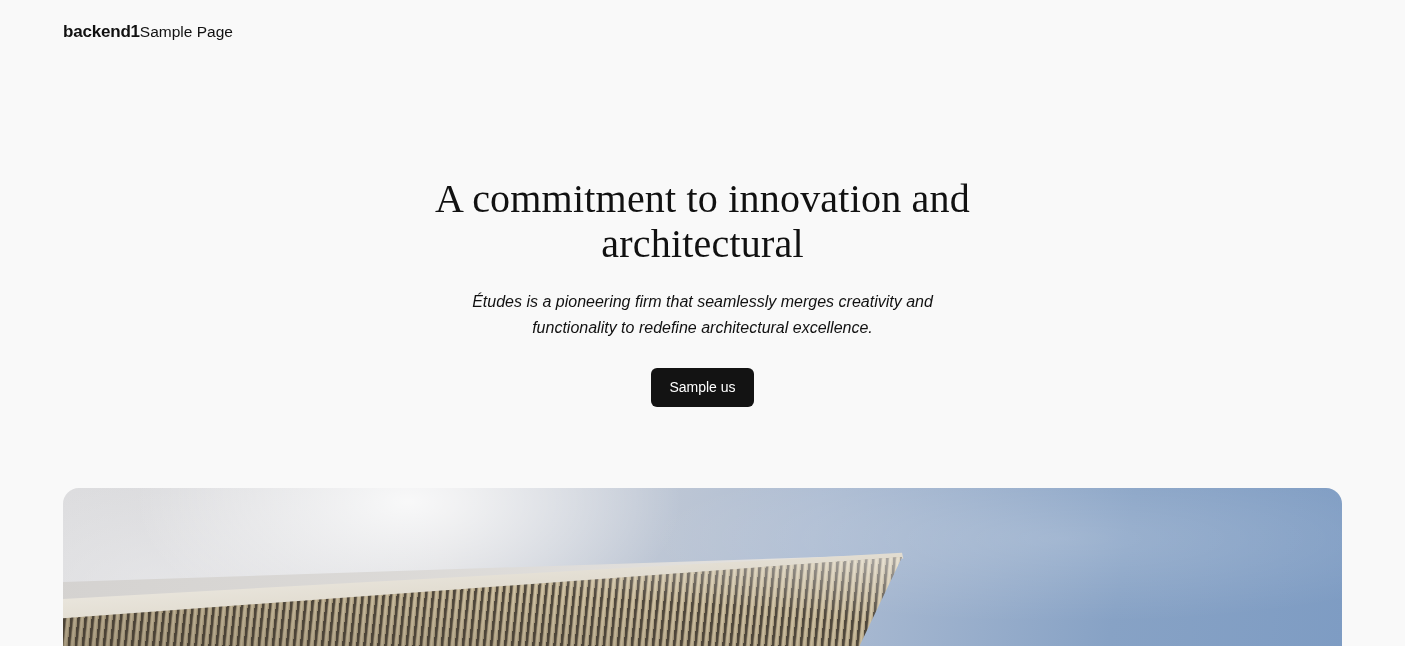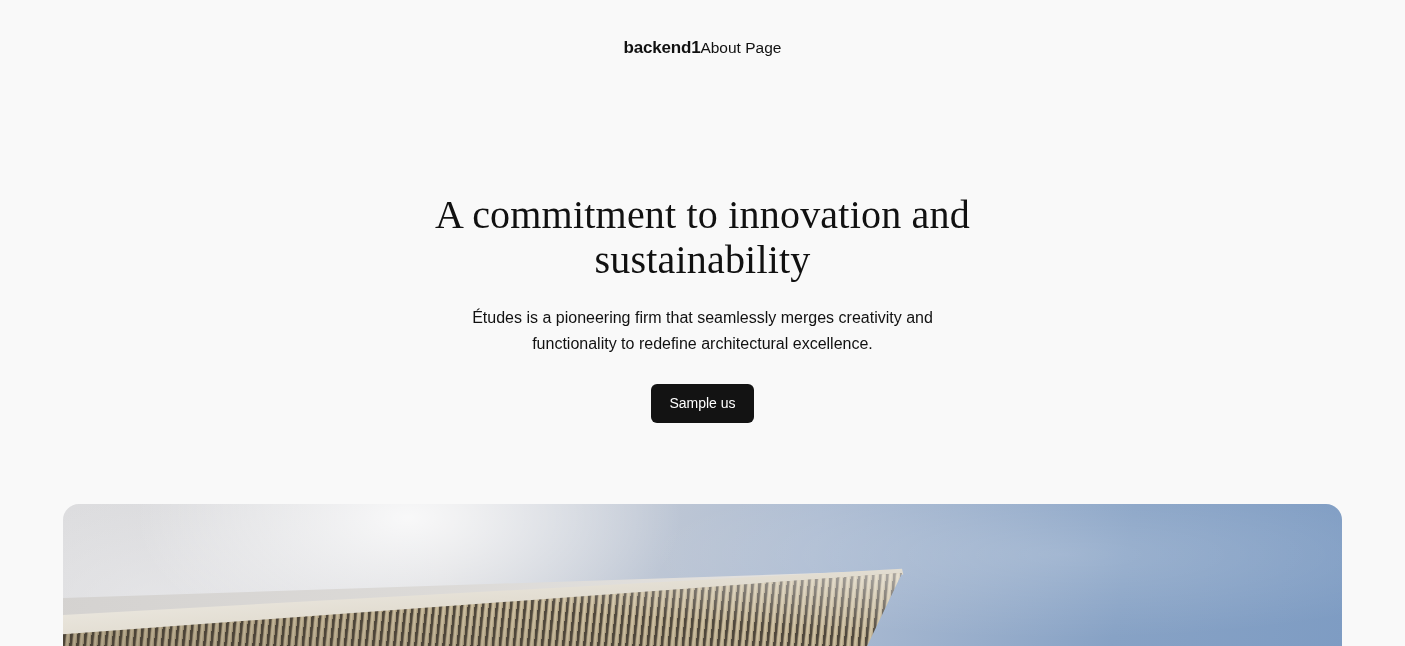--- a/index.html
+++ b/index.html
@@ -9,24 +9,23 @@
     min-height: 646px;
     background: var(--background, #f9f9f9);
     color: var(--text, #111111);
     font-family: "Liberation Sans", sans-serif;
     overflow-x: hidden;
   }
 
   
   .site-header {
     display: flex;
-    justify-content: center;
+    justify-content: flex-start;
     align-items: center;
     padding: 22px 63px 6px 63px;
-    margin-top: 16px;
   }
   .site-title {
     font-size: 17px;
     font-weight: 700;
     letter-spacing: -0.2px;
     cursor: pointer;
   }
   .site-nav { display: flex; gap: 28px; }
   .nav-link {
     font-size: 15.5px;
@@ -45,20 +44,21 @@
     line-height: 45px;
     max-width: 620px;
     margin: 0 auto;
     letter-spacing: 0.2px;
   }
   .hero-description {
     font-size: 16px;
     line-height: 26px;
     max-width: 520px;
     margin: 23px auto 0 auto;
+    font-style: italic;
   }
   .hero-cta {
     margin-top: 27px;
     display: inline-block;
     background: var(--button-bg, #131313);
     color: var(--button-text, #ffffff);
     font-family: "Liberation Sans", sans-serif;
     font-size: 14px;
     font-weight: 500;
     line-height: 19px;
@@ -121,27 +121,27 @@
       rgba(255,255,255,0) 62%,
       rgba(56,46,32,0.28) 100%);
   }
 </style>
 </head>
 <body>
 
 <header class="site-header">
   <div class="site-title">backend1</div>
   <nav class="site-nav">
-    <a class="nav-link">About Page</a>
+    <a class="nav-link">Sample Page</a>
   </nav>
 </header>
 
 <main>
   <section class="hero">
-    <h1 class="hero-heading">A commitment to innovation and sustainability</h1>
+    <h1 class="hero-heading">A commitment to innovation and architectural</h1>
     <p class="hero-description">Études is a pioneering firm that seamlessly merges creativity and functionality to redefine architectural excellence.</p>
     <button class="hero-cta">Sample us</button>
   </section>
 
   <figure class="photo" style="margin-block:81px 0;" aria-label="Low-angle photo of a ribbed building roof edge pointing right against a cloudy gray-to-blue sky">
     <div class="sky"></div>
     <div class="roof-top"></div>
     <div class="roof-rim"></div>
     <div class="roof-ribs"></div>
     <div class="roof-shade"></div>

